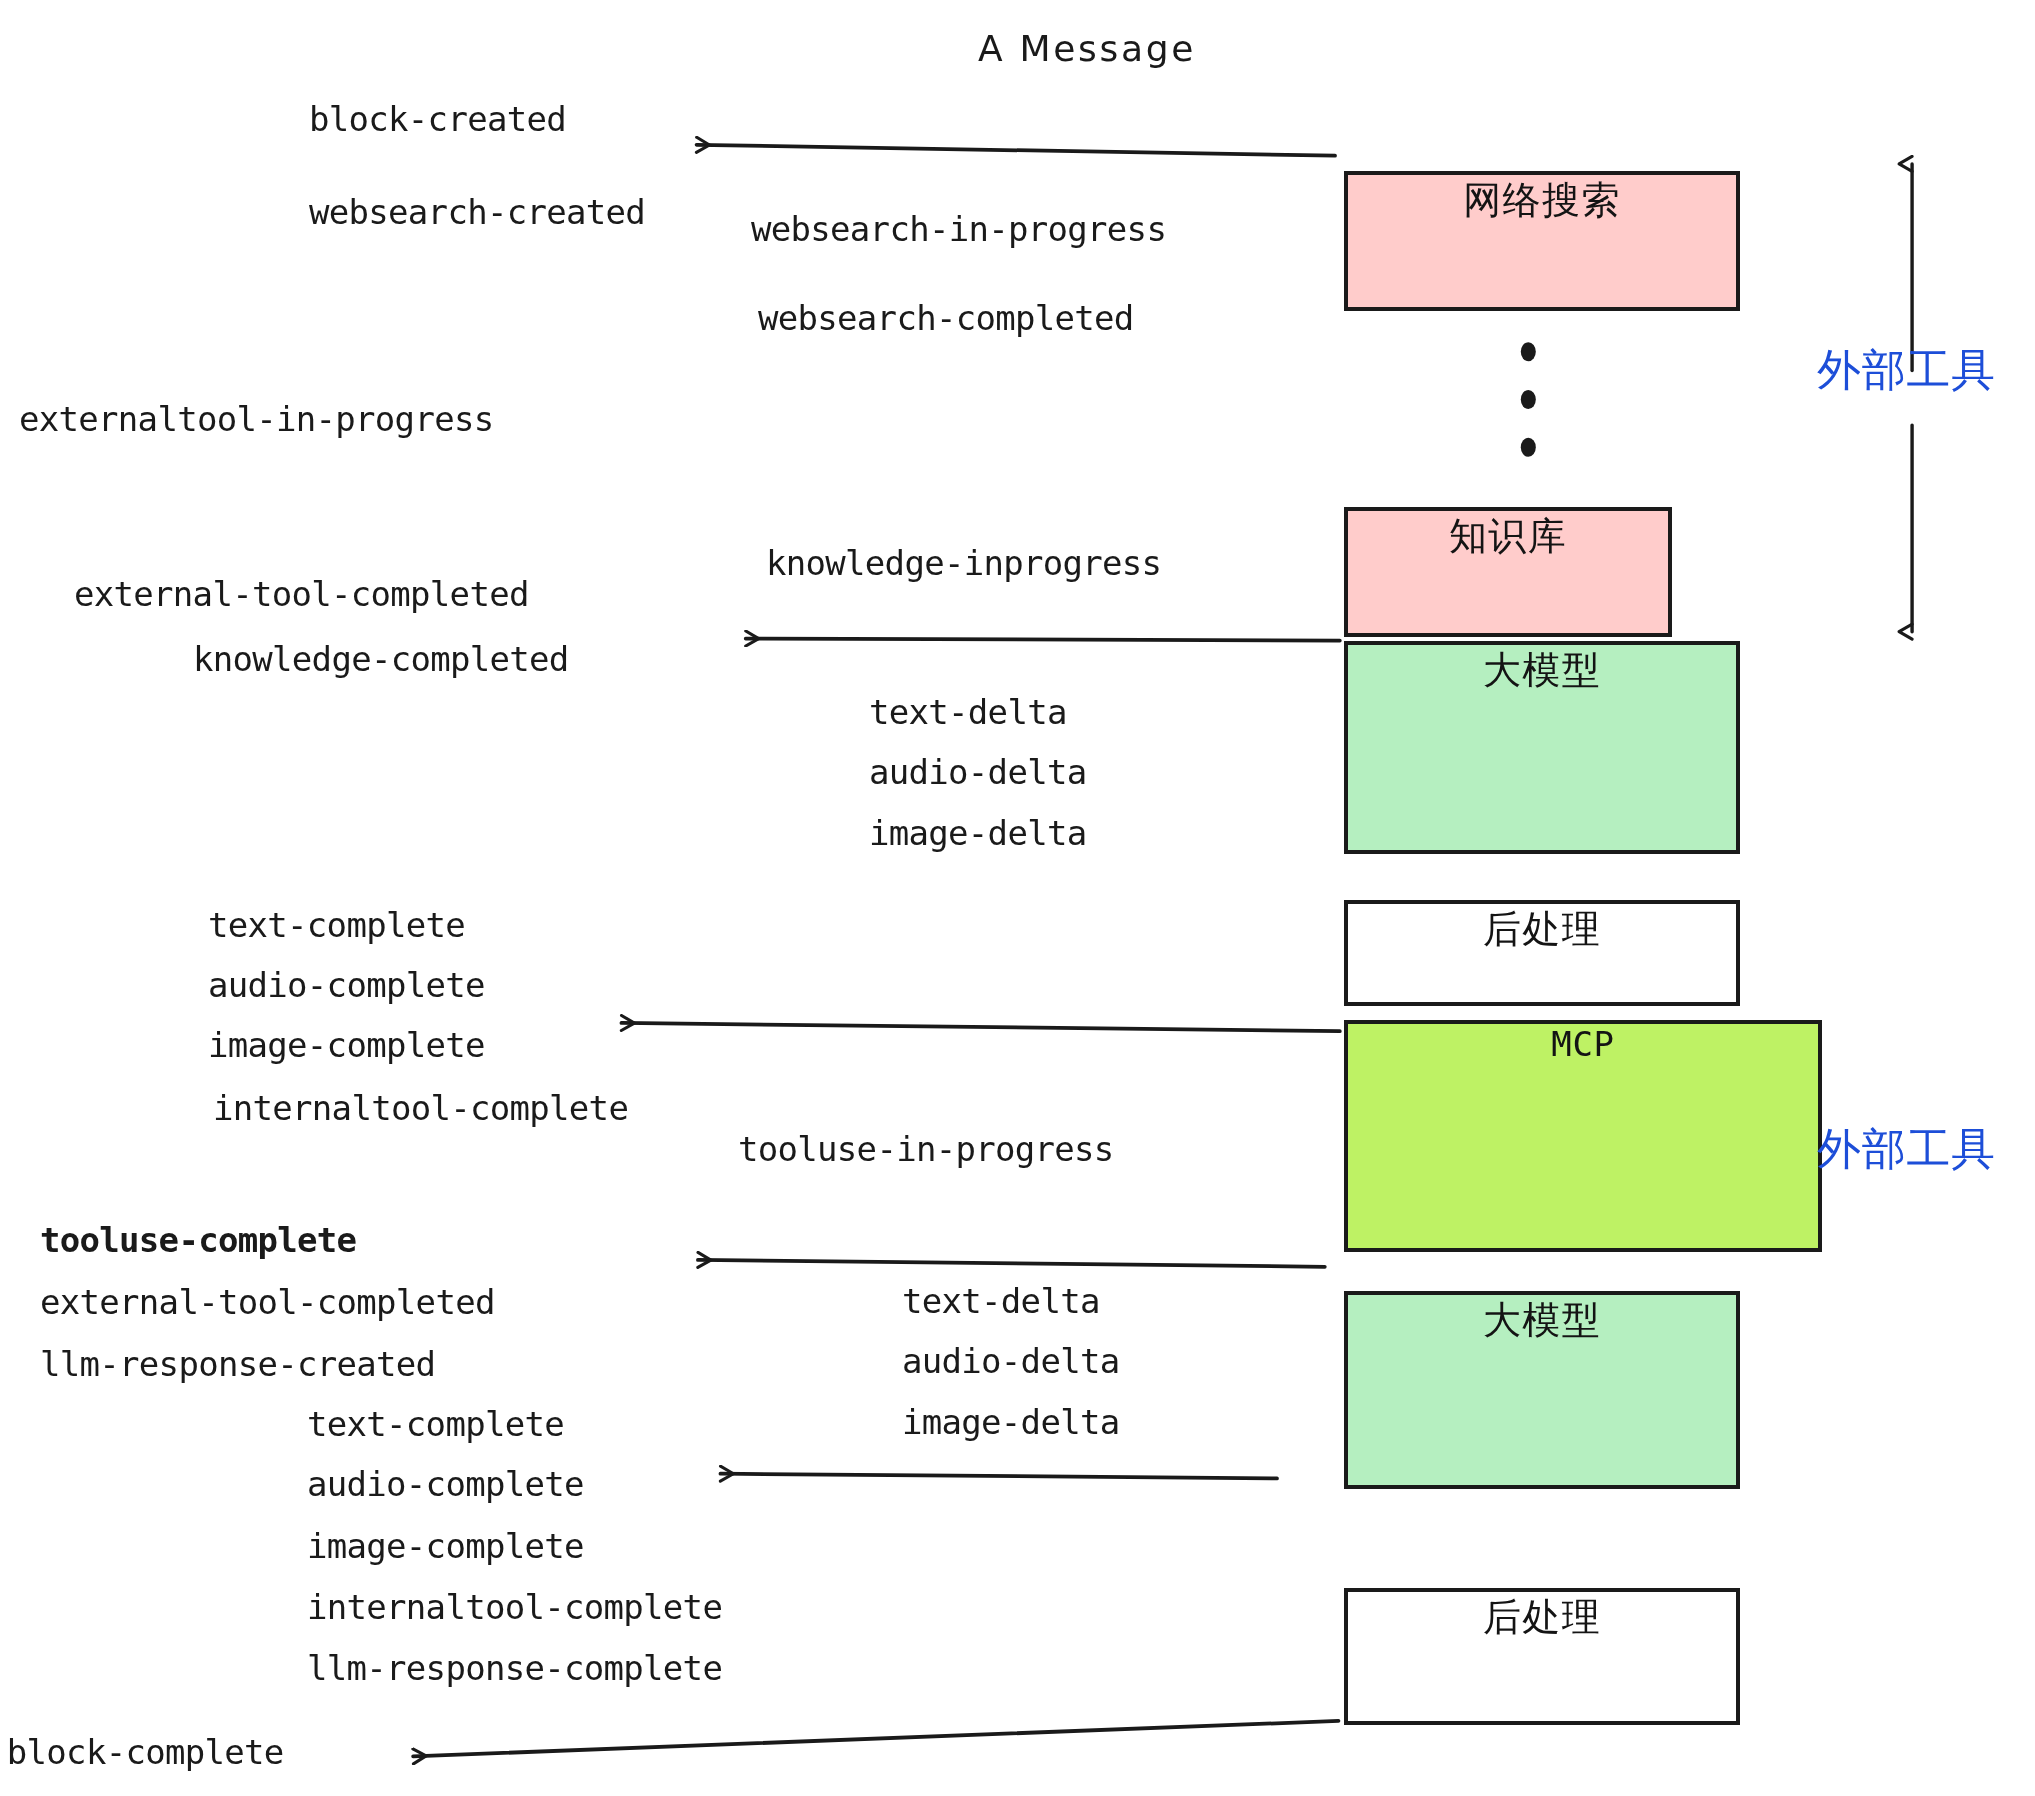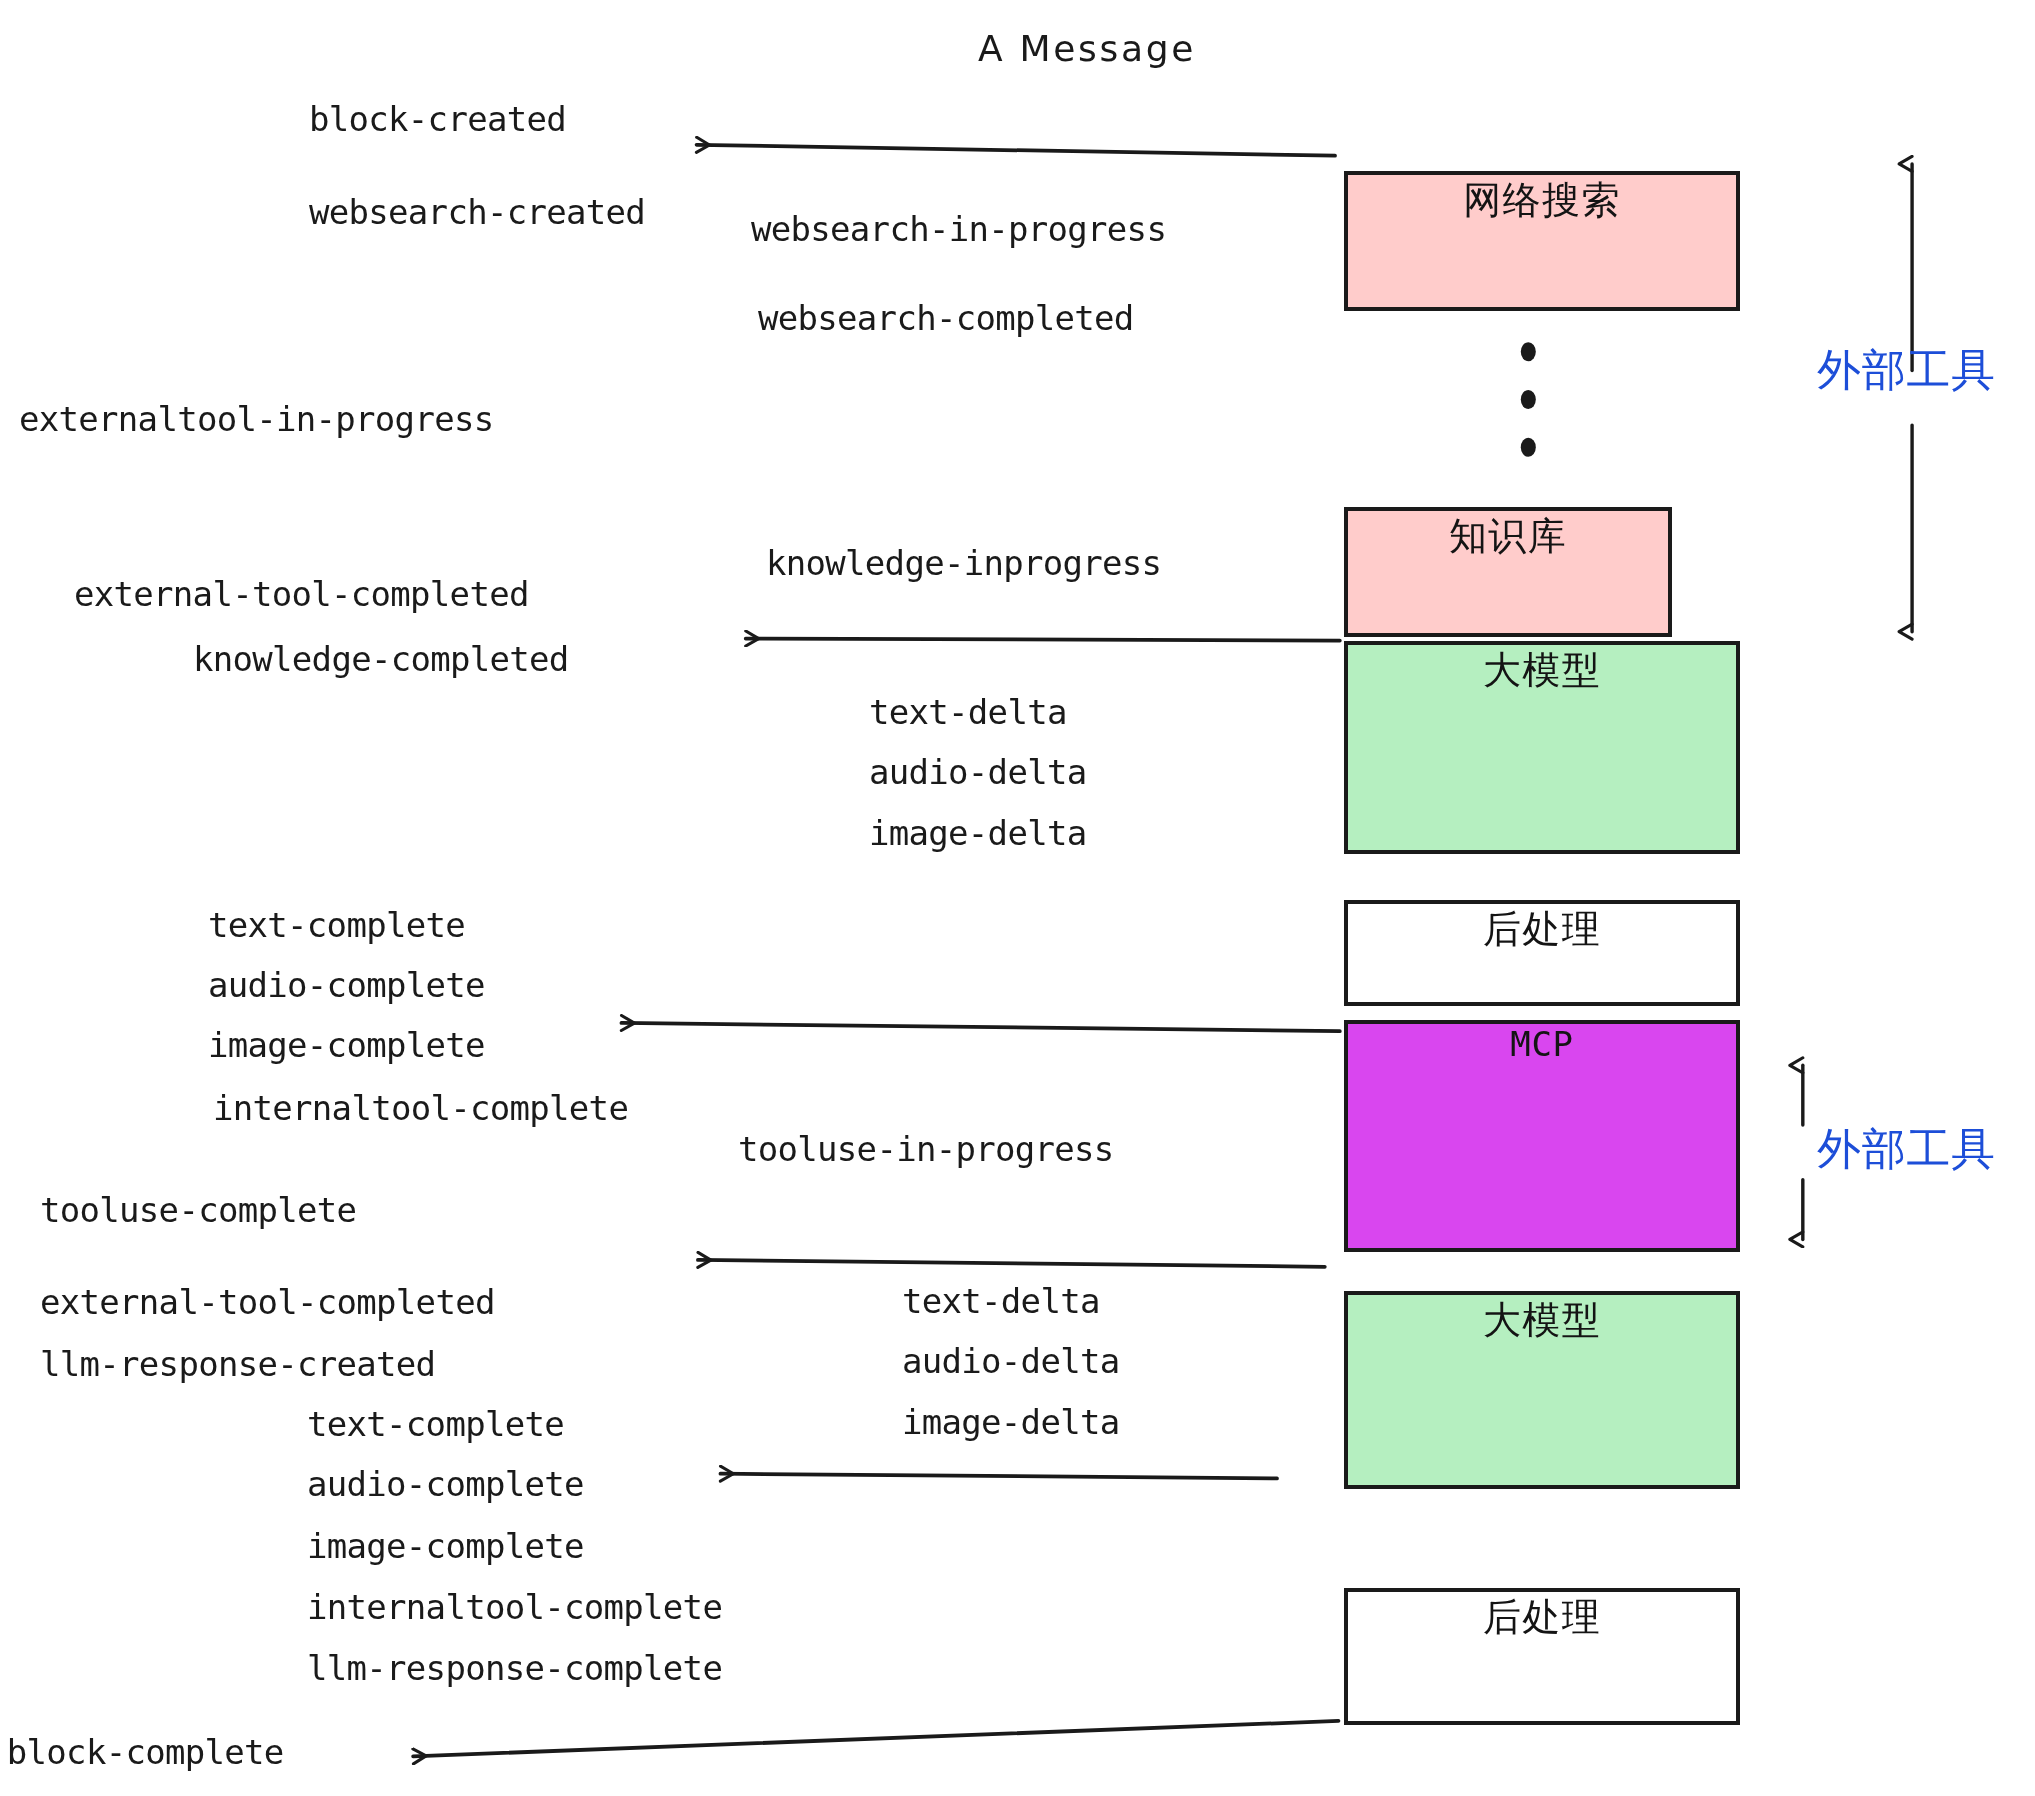--- a/index.html
+++ b/index.html
@@ -70,21 +70,21 @@
       </div>
       <div class="nodebox" style="left: 1344px; top: 507px; width: 328px; height: 130px; background: rgb(255, 204, 203);">
         <span class="boxlabel" style="position: static;">知识库</span>
       </div>
       <div class="nodebox" style="left: 1344px; top: 641px; width: 396px; height: 213px; background: rgb(181, 239, 192);">
         <span class="boxlabel" style="position: static;">大模型</span>
       </div>
       <div class="nodebox" style="left: 1344px; top: 900px; width: 396px; height: 106px; background: rgb(255, 255, 255);">
         <span class="boxlabel" style="position: static;">后处理</span>
       </div>
-      <div class="nodebox" style="left: 1344px; top: 1020px; width: 396px; height: 232px; background: #d946ef;">
+      <div class="nodebox" style="left: 1344px; top: 1020px; width: 478px; height: 232px; background: #bef264;">
         <span class="boxlabel small" style="position: static;">MCP</span>
       </div>
       <div class="nodebox" style="left: 1344px; top: 1291px; width: 396px; height: 198px; background: rgb(181, 239, 192);">
         <span class="boxlabel" style="position: static;">大模型</span>
       </div>
       <div class="nodebox" style="left: 1344px; top: 1588px; width: 396px; height: 137px; background: rgb(255, 255, 255);">
         <span class="boxlabel" style="position: static;">后处理</span>
       </div>
     </div>
 
@@ -98,21 +98,21 @@
       <div class="evt" style="left: 74px; top: 577px;">external-tool-completed</div>
       <div class="evt" style="left: 193px; top: 642px;">knowledge-completed</div>
       <div class="evt" style="left: 869px; top: 695px;">text-delta</div>
       <div class="evt" style="left: 869px; top: 755px;">audio-delta</div>
       <div class="evt" style="left: 869px; top: 816px;">image-delta</div>
       <div class="evt" style="left: 208px; top: 908px;">text-complete</div>
       <div class="evt" style="left: 208px; top: 968px;">audio-complete</div>
       <div class="evt" style="left: 208px; top: 1028px;">image-complete</div>
       <div class="evt" style="left: 213px; top: 1091px;">internaltool-complete</div>
       <div class="evt" style="left: 738px; top: 1132px;">tooluse-in-progress</div>
-      <div class="evt" style="left: 40px; top: 1193px;">tooluse-complete</div>
+      <div class="evt" style="left: 40px; top: 1223px; font-weight: bold;">tooluse-complete</div>
       <div class="evt" style="left: 40px; top: 1285px;">external-tool-completed</div>
       <div class="evt" style="left: 902px; top: 1284px;">text-delta</div>
       <div class="evt" style="left: 40px; top: 1347px;">llm-response-created</div>
       <div class="evt" style="left: 902px; top: 1344px;">audio-delta</div>
       <div class="evt" style="left: 307px; top: 1407px;">text-complete</div>
       <div class="evt" style="left: 902px; top: 1405px;">image-delta</div>
       <div class="evt" style="left: 307px; top: 1467px;">audio-complete</div>
       <div class="evt" style="left: 307px; top: 1529px;">image-complete</div>
       <div class="evt" style="left: 307px; top: 1590px;">internaltool-complete</div>
       <div class="evt" style="left: 307px; top: 1651px;">llm-response-complete</div>

